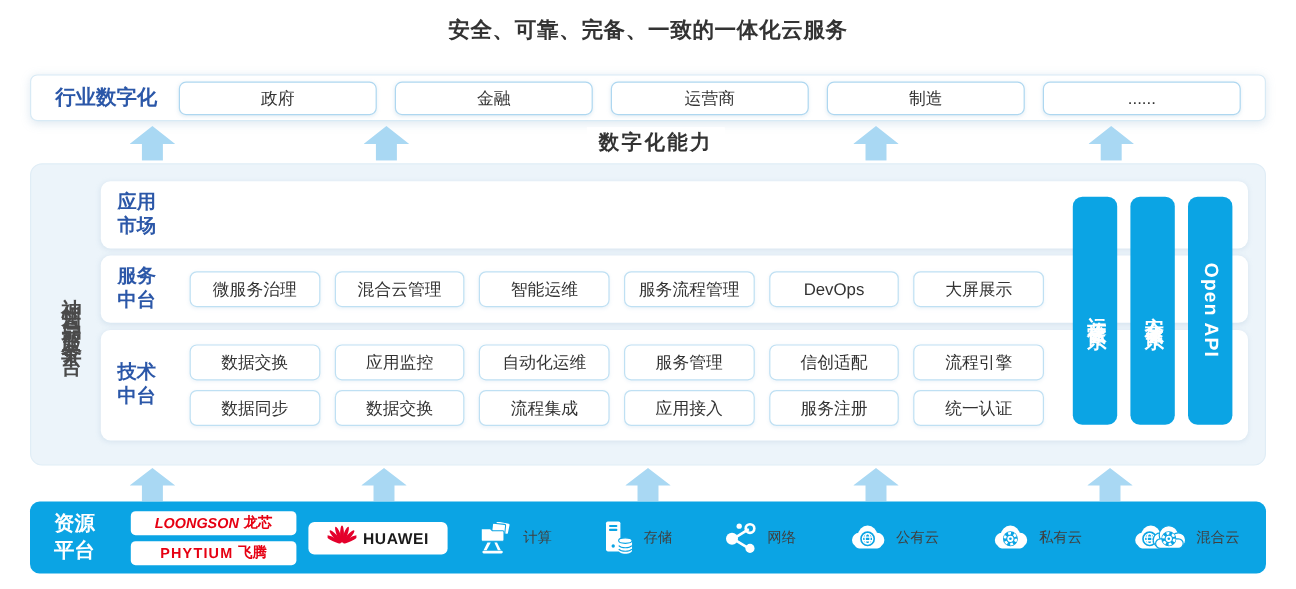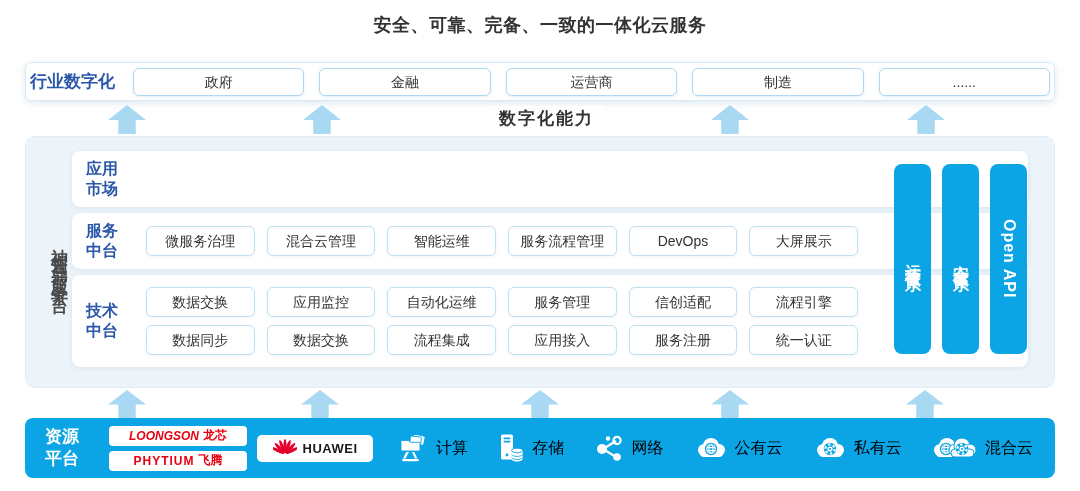--- a/index.html
+++ b/index.html
@@ -6,21 +6,21 @@
   body{font-family:"Liberation Sans","DejaVu Sans",sans-serif;}
   .page{position:relative;width:1080px;height:491px;background:#ffffff;overflow:hidden;}
 
   .title{position:absolute;top:13px;left:0;width:100%;text-align:center;
          font-size:18px;font-weight:bold;color:#333;letter-spacing:.5px;}
 
   
   .industry-row{position:absolute;left:25px;top:62px;width:1030px;height:39px;box-sizing:border-box;
       background:#fff;border:1px solid #d8eaf5;border-radius:6px;
       box-shadow:0 2px 8px rgba(140,175,205,.28);
-      display:flex;align-items:center;padding:0 4px;}
+      display:flex;align-items:center;padding:0 20px;}
   .industry-label{font-size:17px;font-weight:bold;color:#2b57a8;white-space:nowrap;margin-right:18px;}
   .industry-items{flex:1;display:grid;grid-template-columns:repeat(5,1fr);gap:15px;}
   .pill{height:28px;line-height:26px;box-sizing:border-box;background:#fff;border:1px solid #aed7f0;
         border-radius:6px;text-align:center;font-size:14px;color:#333;
         box-shadow:0 1px 3px rgba(160,195,220,.25);}
 
   
   .arrow{position:absolute;width:38px;height:29px;background:#a9d8f3;
          clip-path:polygon(50% 0,100% 52%,73% 52%,73% 100%,27% 100%,27% 52%,0 52%);}
   .arrow.top{top:105px;}
@@ -28,21 +28,21 @@
 
   .cap-label{position:absolute;left:489px;top:106px;height:26px;line-height:26px;background:#fff;
              padding:0 10px;font-size:17px;font-weight:bold;color:#333;letter-spacing:2px;text-align:center;}
 
   
   .platform{position:absolute;left:25px;top:136px;width:1030px;height:252px;box-sizing:border-box;
             background:#ecf4fa;border:1px solid #e0edf6;border-radius:10px;}
   .side-label{position:absolute;left:22px;top:50%;transform:translateY(-50%);
               writing-mode:vertical-rl;text-orientation:upright;
               font-size:17px;font-weight:600;color:#4a4a4a;letter-spacing:6px;}
-  .rows{position:absolute;left:46px;top:14px;width:956px;display:flex;flex-direction:column;gap:6px;}
+  .rows{position:absolute;left:58px;top:14px;width:956px;display:flex;flex-direction:column;gap:6px;}
   .prow{background:#fff;border-radius:8px;box-shadow:0 1px 4px rgba(160,190,215,.28);
         display:flex;align-items:center;padding:8px 14px;box-sizing:border-box;gap:14px;}
   .prow:nth-child(3){padding-top:12px;padding-bottom:12px;justify-content:space-between;}
   .prow-label{flex:0 0 46px;font-size:16px;font-weight:bold;color:#2b57a8;line-height:1.25;}
   .prow-items{flex:1;display:grid;grid-template-columns:repeat(6,1fr);gap:8px 12px;margin-right:156px;}
   .box{height:30px;line-height:28px;box-sizing:border-box;background:#fff;border:1px solid #bfe0f3;
        border-radius:6px;text-align:center;font-size:14px;color:#333;white-space:nowrap;
        box-shadow:0 1px 3px rgba(170,200,225,.2);}
 
   .pillar{position:absolute;top:27px;width:37px;height:190px;background:#0ba4e4;border-radius:8px;
@@ -59,21 +59,21 @@
   .vendor-box{width:138px;height:20px;background:#fff;border-radius:4px;
               display:flex;align-items:center;justify-content:center;gap:4px;}
   .loongson-en{font-style:italic;font-weight:900;font-size:12px;color:#e60012;}
   .loongson-cn{font-size:12px;font-weight:bold;color:#e60012;}
   .phytium-en{font-weight:bold;font-size:12px;color:#e60012;letter-spacing:1px;}
   .huawei-box{width:116px;height:27px;background:#fff;border-radius:5px;margin:4px 10px;
               display:flex;align-items:center;justify-content:center;gap:6px;}
   .huawei-text{font-size:13px;font-weight:bold;color:#1a1a1a;letter-spacing:.5px;}
   .capabilities{flex:1;display:flex;align-items:center;justify-content:space-between;padding:0 8px 0 16px;}
   .cap-item{display:flex;align-items:center;gap:7px;}
-  .cap-item .lbl{color:#000000;font-size:16px;font-weight:500;white-space:nowrap;}
+  .cap-item .lbl{color:#404040;font-size:12px;font-weight:500;white-space:nowrap;}
   .cap-item svg{display:block;}
 </style>
 </head>
 <body>
 
 <div class="page">
 
   <div class="title">安全、可靠、完备、一致的一体化云服务</div>
 
   <div class="industry-row">

